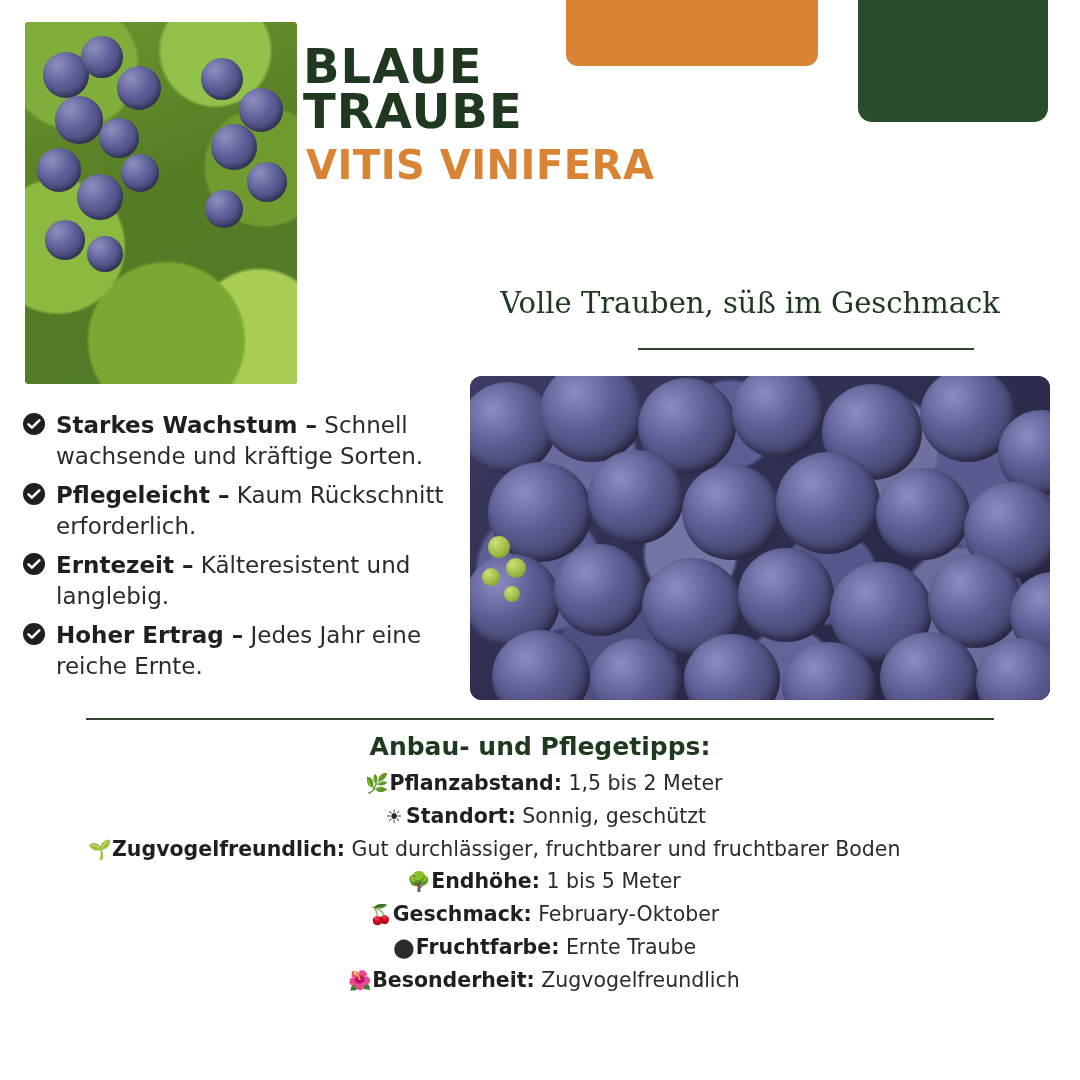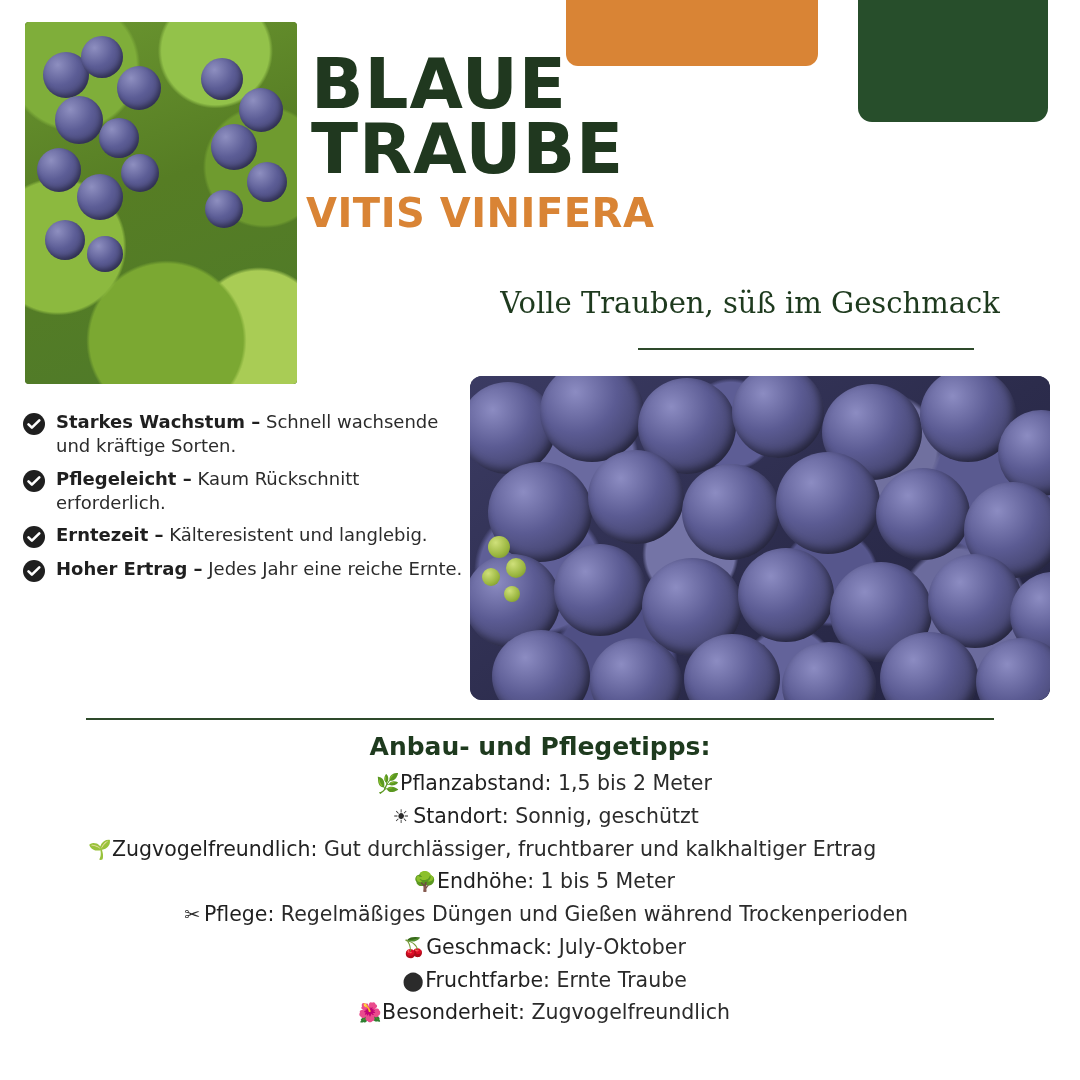--- a/index.html
+++ b/index.html
@@ -69,26 +69,26 @@
   
   .title-wrap {
     position: absolute;
     left: 303px;
     top: 44px;
     width: 640px;
   }
   .title-main {
     font-family: "DejaVu Sans", "Liberation Sans", sans-serif;
     font-weight: 700;
-    font-size: 69px;
+    font-size: 48px;
     line-height: 0.94;
     letter-spacing: 1px;
     color: #20381f;
     text-transform: uppercase;
-    margin: 8px;
+    margin: 0;
   }
   .title-sub {
     font-family: "DejaVu Sans", "Liberation Sans", sans-serif;
     font-weight: 700;
     font-size: 40px;
     letter-spacing: 0.5px;
     color: #d98435;
     text-transform: uppercase;
     margin: 8px 0 0 3px;
   }
@@ -125,21 +125,21 @@
     margin-bottom: 8px;
   }
   .check {
     flex: 0 0 auto;
     width: 24px;
     height: 24px;
     margin-right: 10px;
     margin-top: 2px;
   }
   .benefit-text {
-    font-size: 18px;
+    font-size: 23px;
     line-height: 1.35;
     color: #2b2b2b;
   }
   .benefit-text b {
     font-weight: 700;
     color: #1f1f1f;
   }
 
   
   .product-photo {
@@ -212,21 +212,21 @@
     text-indent: -0px;
     margin-bottom: 1px;
   }
   .tip .tip-icon {
     display: inline-block;
     width: 24px;
     text-align: center;
     font-size: 19px;
   }
   .tip .tip-label {
-    font-weight: 400;
+    font-weight: 700;
     color: #1f1f1f;
   }
   .tip-block {
     text-align: center;
   }
   .tip-block .line {
     display: inline;
   }
 </style>
 </head>
@@ -358,38 +358,33 @@
     </span>
   </div>
 
   <div class="tip tip-block">
     <span class="line">
       <span class="tip-icon">☀</span><span class="tip-label">Standort:</span><span> Sonnig, geschützt</span>
     </span>
   </div>
 
   <div class="tip">
-    <span class="tip-icon">🌱</span><span class="tip-label">Zugvogelfreundlich:</span><span> Gut durchlässiger, fruchtbarer und kalkhaltiger Ertrag</span>
+    <span class="tip-icon">🌱</span><span class="tip-label">Zugvogelfreundlich:</span><span> Gut durchlässiger, fruchtbarer und fruchtbarer Boden</span>
   </div>
 
   <div class="tip tip-block">
     <span class="line">
       <span class="tip-icon">🌳</span><span class="tip-label">Endhöhe:</span><span> 1 bis 5 Meter</span>
     </span>
   </div>
 
-  <div class="tip tip-block">
-    <span class="line">
-      <span class="tip-icon">✂</span><span class="tip-label">Pflege:</span><span> Regelmäßiges Düngen und Gießen während Trockenperioden</span>
-    </span>
-  </div>
-
-  <div class="tip tip-block">
-    <span class="line">
-      <span class="tip-icon">🍒</span><span class="tip-label">Geschmack:</span><span> July-Oktober</span>
+
+  <div class="tip tip-block">
+    <span class="line">
+      <span class="tip-icon">🍒</span><span class="tip-label">Geschmack:</span><span> February-Oktober</span>
     </span>
   </div>
 
   <div class="tip tip-block">
     <span class="line">
       <span class="tip-icon">⬤</span><span class="tip-label">Fruchtfarbe:</span><span> Ernte Traube</span>
     </span>
   </div>
 
   <div class="tip tip-block">

